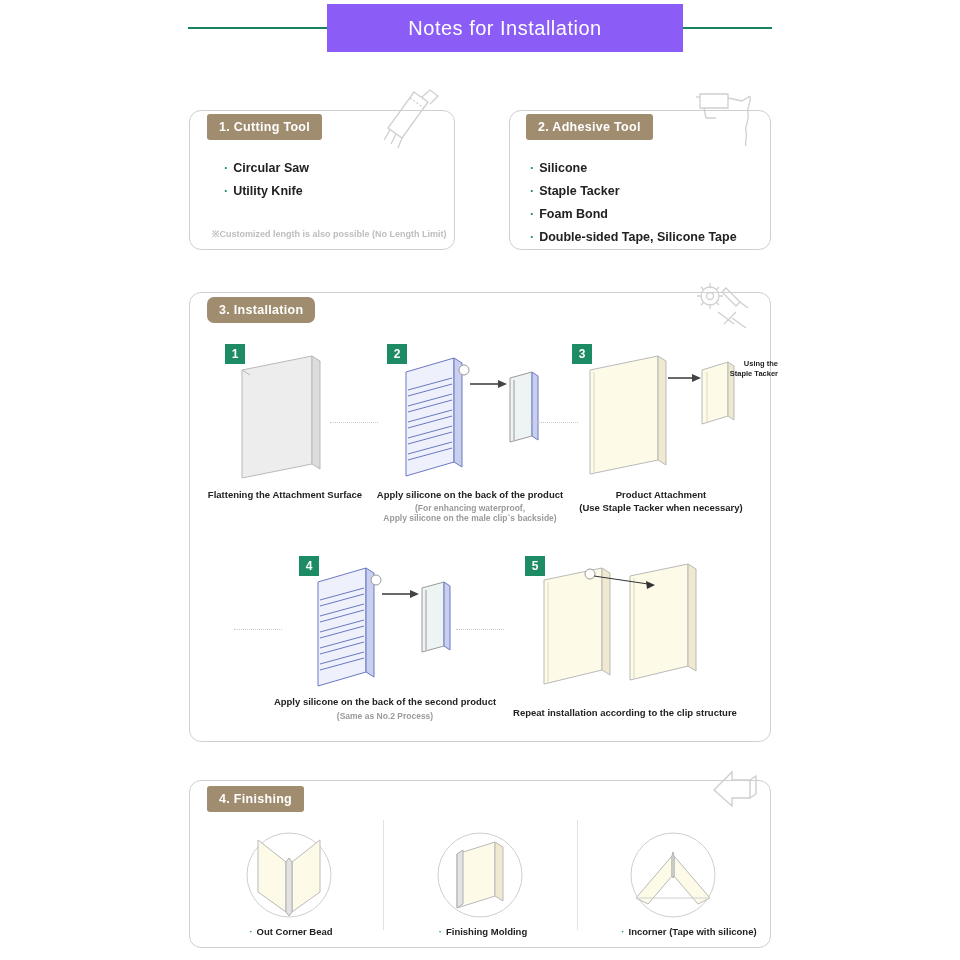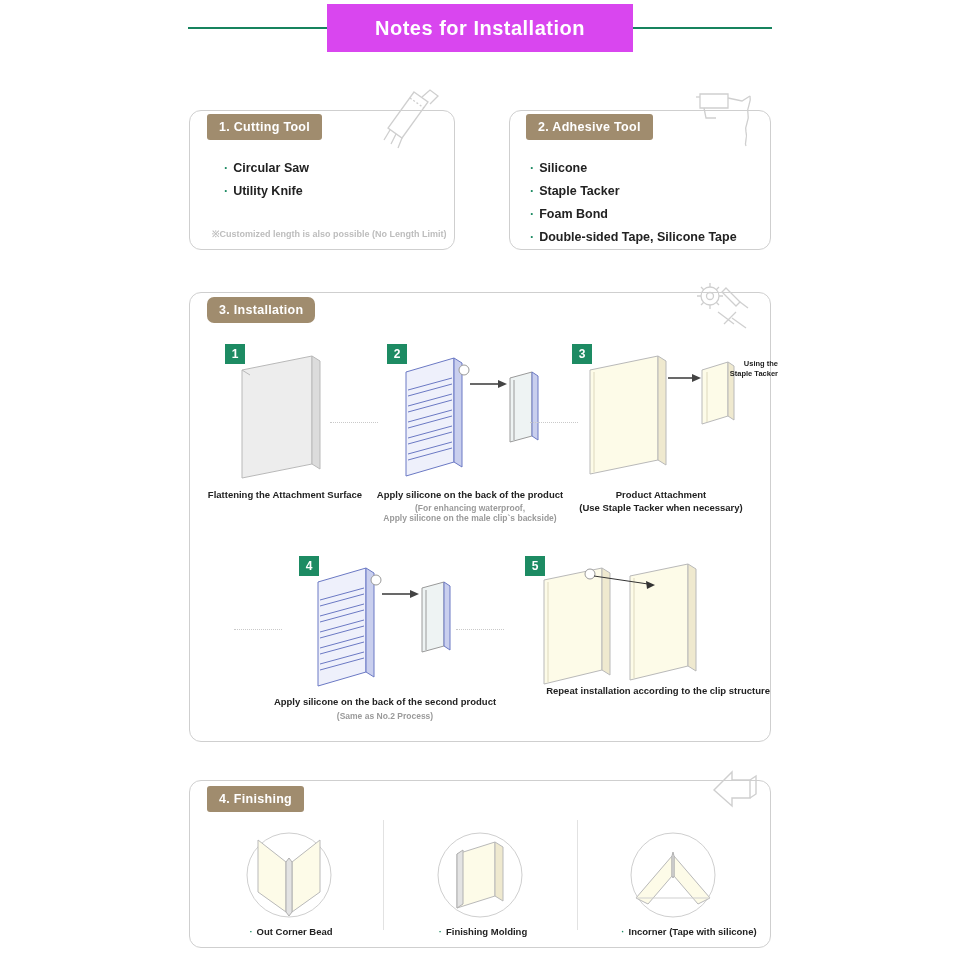--- a/index.html
+++ b/index.html
@@ -12,23 +12,23 @@
     overflow:hidden;
   }
   
   .header{
     position:absolute;left:0;top:0;width:960px;height:60px;
   }
   .header .rule{
     position:absolute;top:27px;left:188px;width:584px;height:2px;background:#17835e;
   }
   .header .title{
-    position:absolute;left:327px;top:4px;width:306px;height:48px;
-    background:#d946ef;color:#fff;
-    font-size:20px;font-weight:bold;letter-spacing:.5px;
+    position:absolute;left:327px;top:4px;width:356px;height:48px;
+    background:#8b5cf6;color:#fff;
+    font-size:20px;font-weight:normal;letter-spacing:.5px;
     display:flex;align-items:center;justify-content:center;
     box-sizing:border-box;
   }
   
   .panel{
     position:absolute;
     border:1px solid #cfcfcf;border-radius:12px;background:#fff;
     box-sizing:border-box;
   }
   .tag{
@@ -232,21 +232,21 @@
   <polygon points="72,6 80,11 80,113 72,108" fill="#efe9cf" stroke="#b9b9b9" stroke-width="1"></polygon>
   <line x1="18" y1="20" x2="18" y2="120" stroke="#ddd8bd" stroke-width="1"></line>
   <polygon points="100,14 158,2 158,104 100,118" fill="#fdfbe8" stroke="#b9b9b9" stroke-width="1"></polygon>
   <polygon points="158,2 166,7 166,109 158,104" fill="#efe9cf" stroke="#b9b9b9" stroke-width="1"></polygon>
   <line x1="104" y1="16" x2="104" y2="116" stroke="#ddd8bd" stroke-width="1"></line>
   <circle cx="60" cy="12" r="5" fill="#fff" stroke="#9a9a9a" stroke-width="1"></circle>
   <path d="M64 14 L118 22" stroke="#333" stroke-width="1"></path>
   <polygon points="125,23 116,19 117,27" fill="#333"></polygon>
 </svg>
 </div>
-<div class="caption" style="left:480px;top:685px;width:290px;text-align:right;">Repeat installation according to the clip structure</div>
+<div class="caption" style="left:480px;top:707px;width:290px;">Repeat installation according to the clip structure</div>
 
 <div class="panel" id="panel4"></div>
 <div class="tag" style="left:207px;top:786px;">4. Finishing</div>
 
 <div class="svg-abs" style="left:706px;top:764px;">
 <svg width="60" height="50" viewBox="0 0 60 50">
   <g fill="none" stroke="#cfcfcf" stroke-width="1.4">
     <path d="M8 26 L26 8 L26 16 L44 16 L44 34 L26 34 L26 42 Z"></path>
     <path d="M44 16 L50 12 L50 30 L44 34"></path>
   </g>

